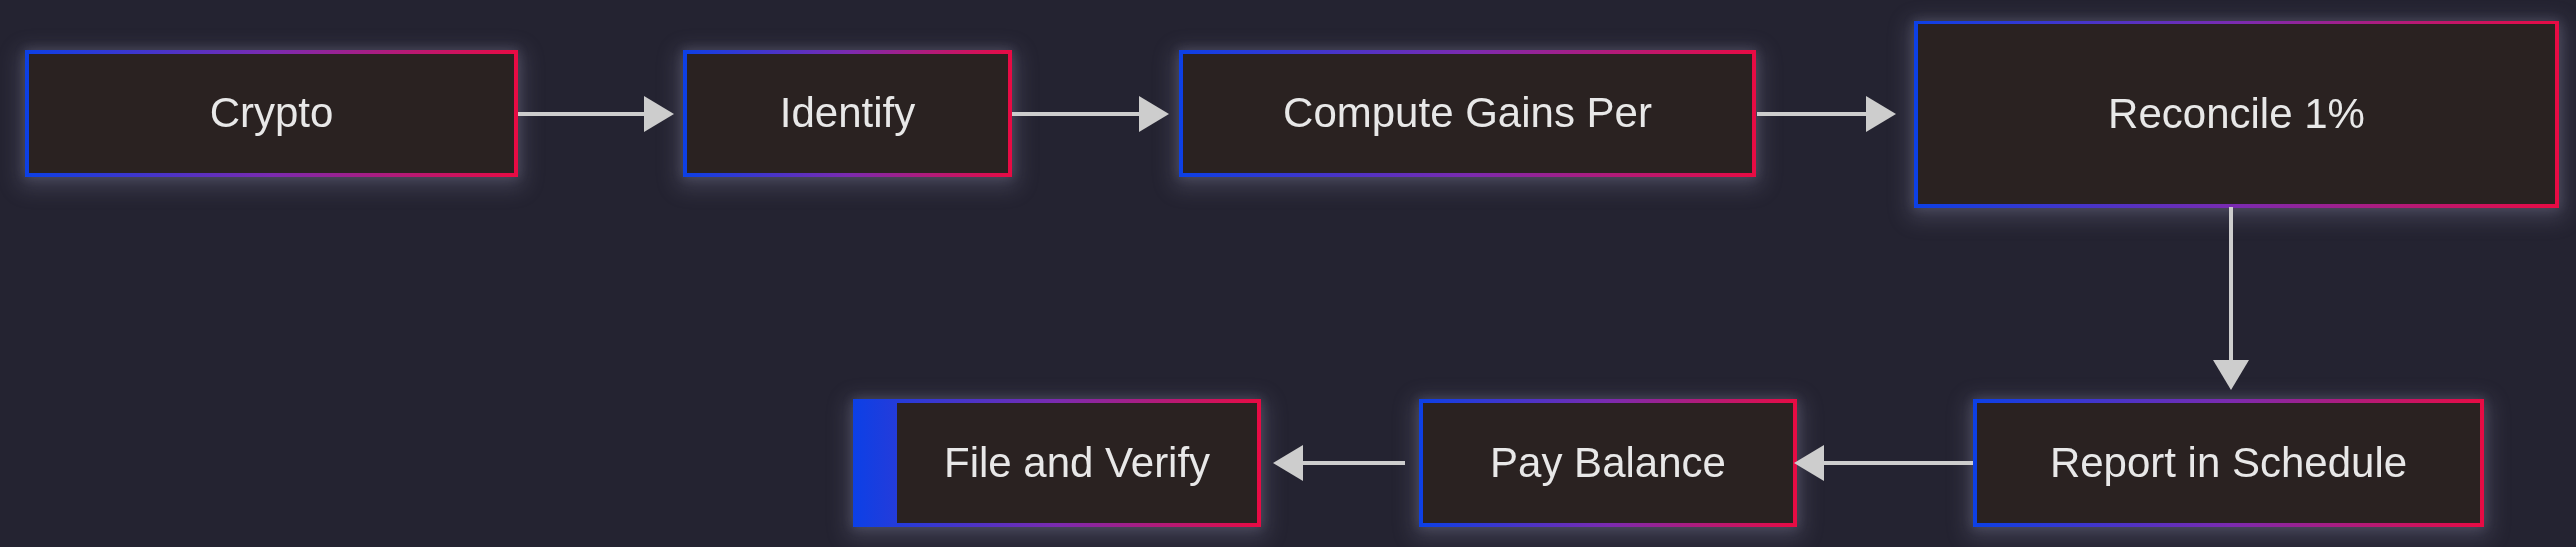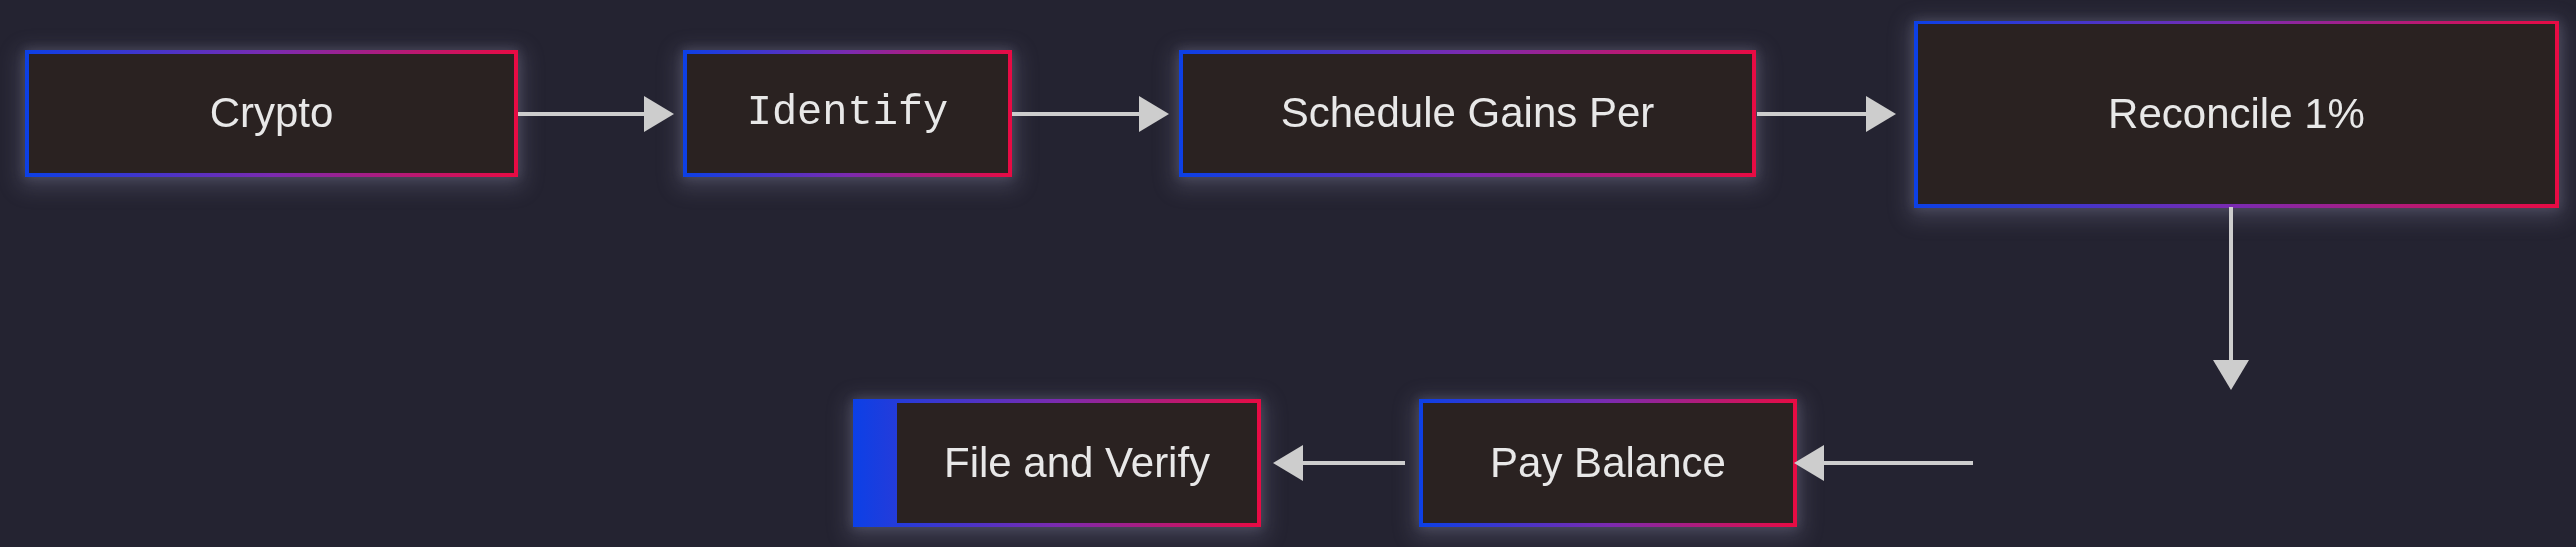--- a/index.html
+++ b/index.html
@@ -71,38 +71,43 @@
 <body>
 
 <div class="canvas">
 
   <div class="node" style="left:25px; top:50px; width:493px; height:127px;">
     <div class="node-inner">
       <span class="node-label">Crypto</span>
     </div>
   </div>
 
-  <div class="node" style="left:683px; top:50px; width:329px; height:127px;font-family:Liberation Mono, monospace;">
+  <div class="node" style="left:683px; top:50px; width:329px; height:127px;">
     <div class="node-inner">
       <span class="node-label">Identify</span>
     </div>
   </div>
 
   <div class="node" style="left:1179px; top:50px; width:577px; height:127px;">
     <div class="node-inner">
-      <span class="node-label">Schedule Gains Per</span>
+      <span class="node-label">Compute Gains Per</span>
     </div>
   </div>
 
   <div class="node" style="left:1906px; top:20.6px; width:645px; height:187px;margin-left:8px;">
     <div class="node-inner">
       <span class="node-label">Reconcile 1%</span>
     </div>
   </div>
 
+  <div class="node" style="left:1973px; top:399px; width:511px; height:128px;">
+    <div class="node-inner">
+      <span class="node-label">Report in Schedule</span>
+    </div>
+  </div>
 
   <div class="node" style="left:1405px; top:399px; width:378px; height:128px;margin-left:14px;">
     <div class="node-inner">
       <span class="node-label">Pay Balance</span>
     </div>
   </div>
 
   <div class="node" style="left:853px; top:399px; width:408px; height:128px;padding-left:44px;">
     <div class="node-inner">
       <span class="node-label">File and Verify</span>

